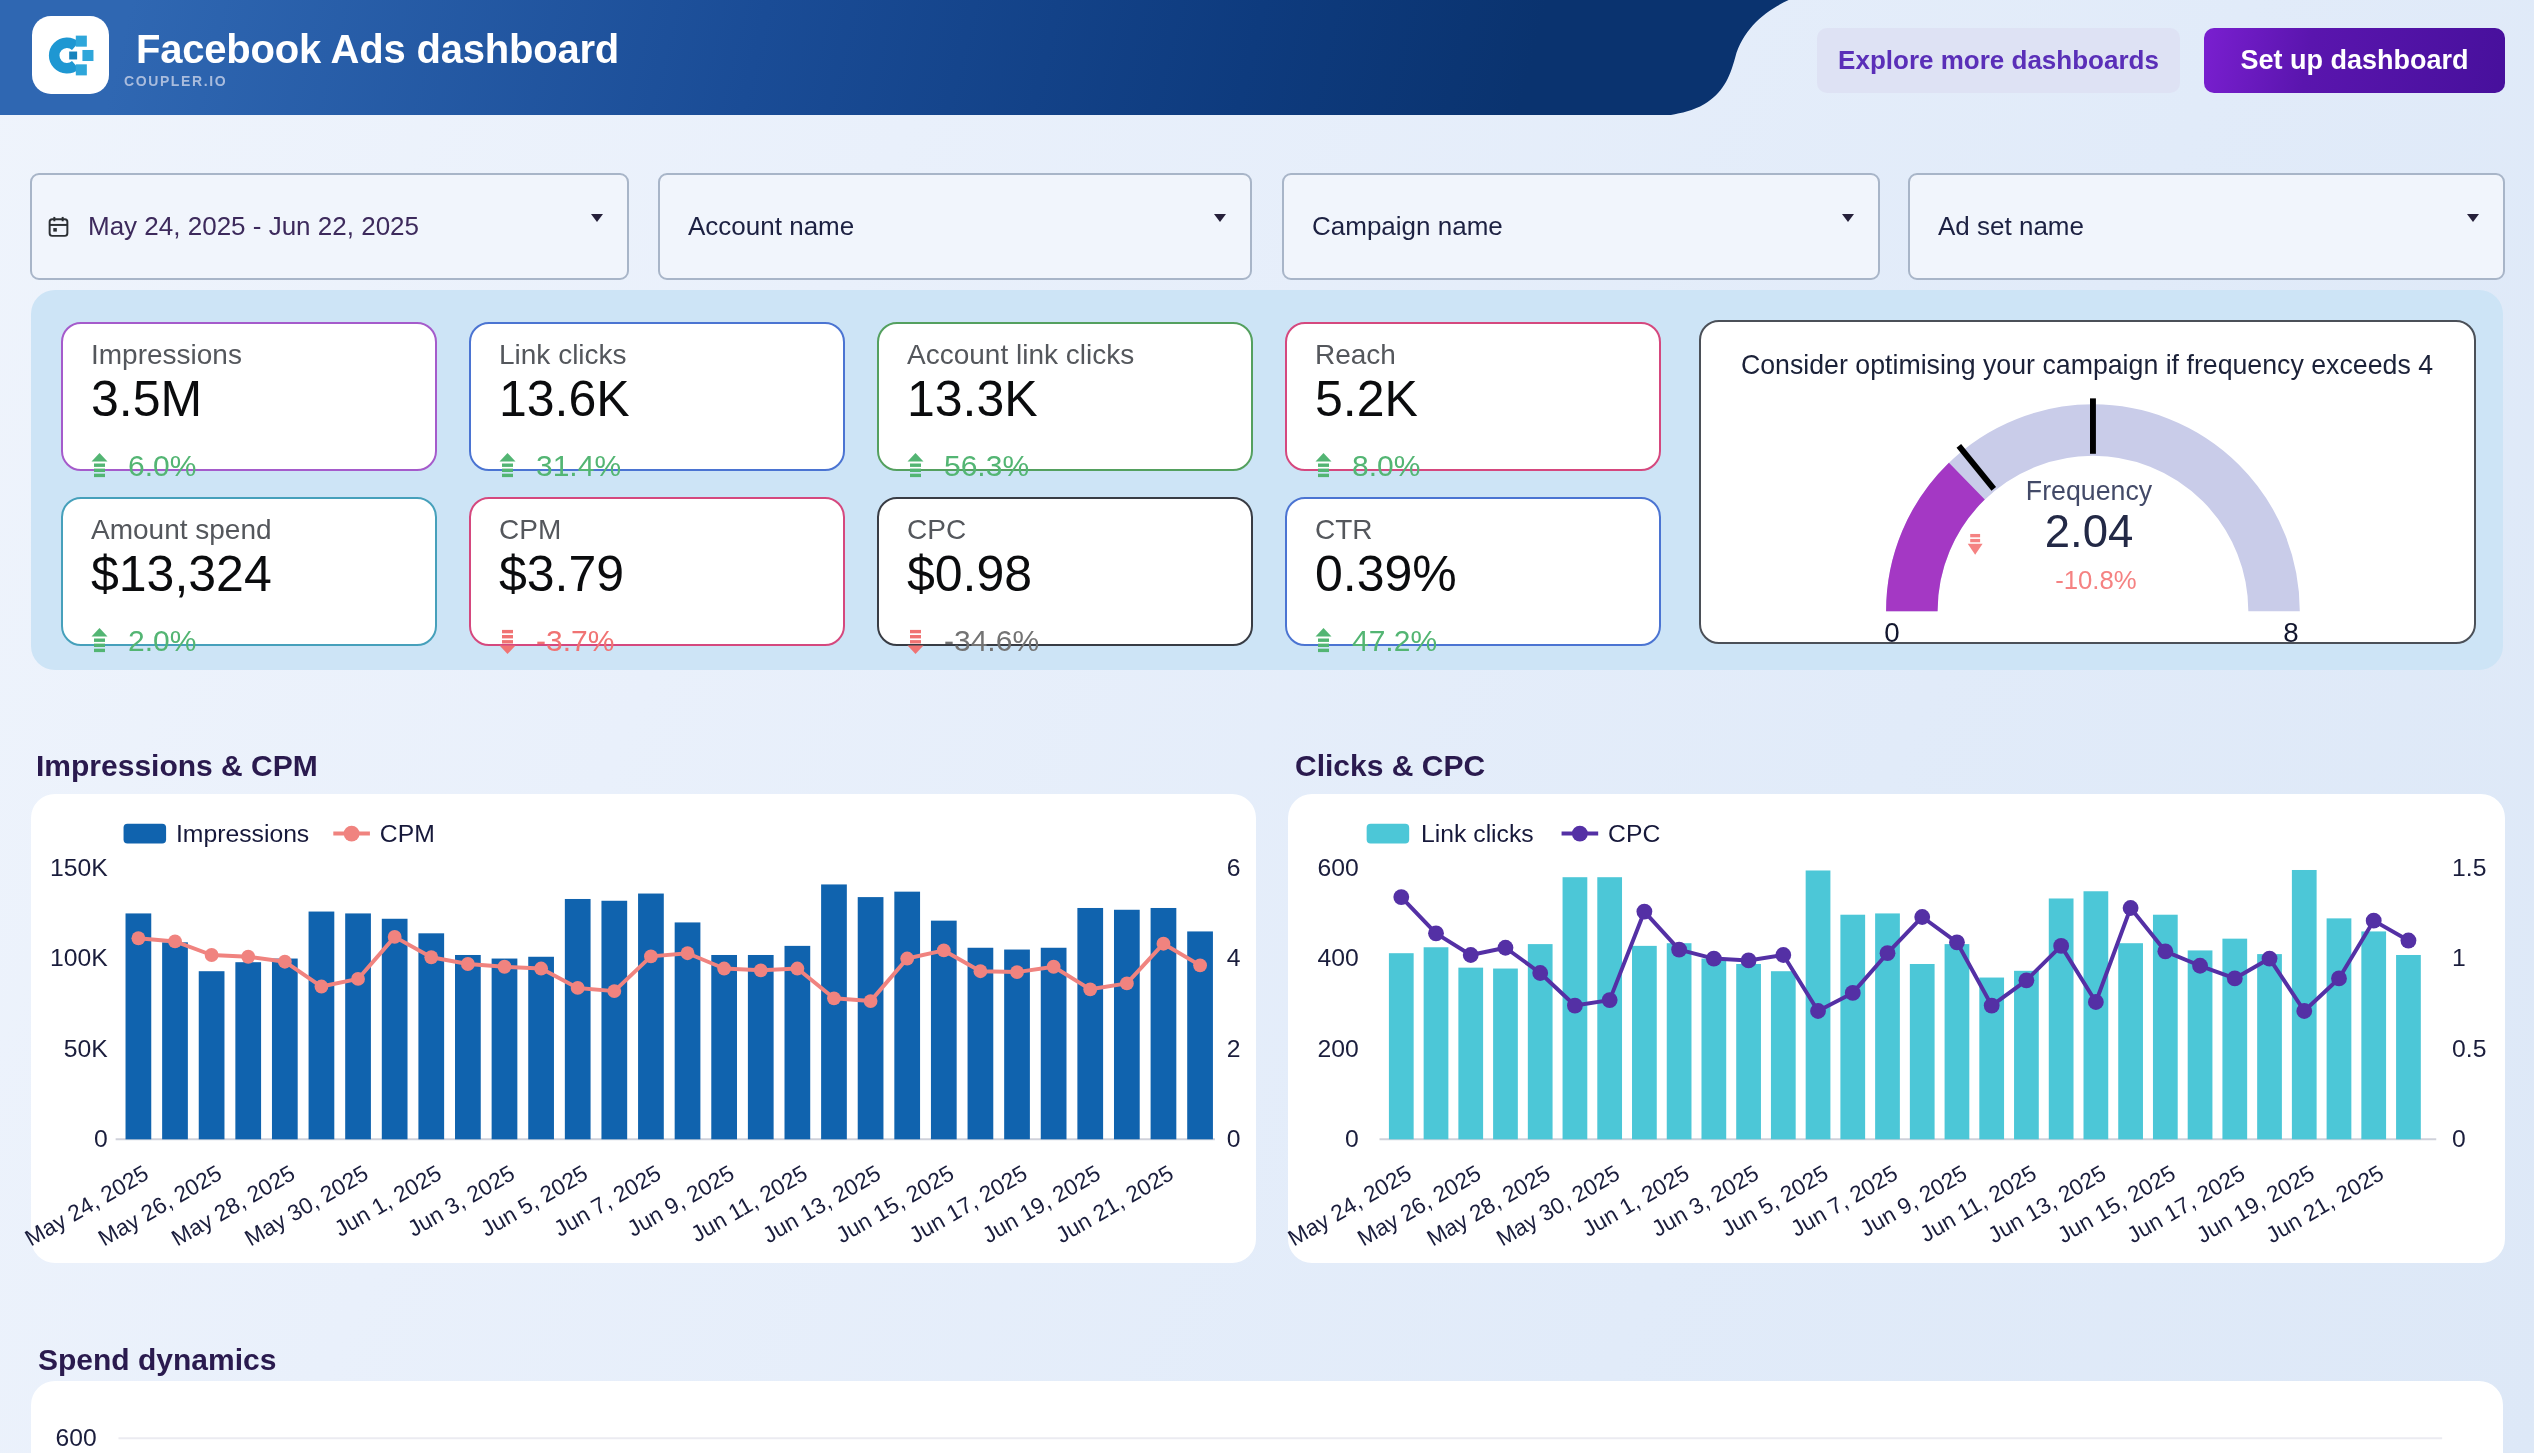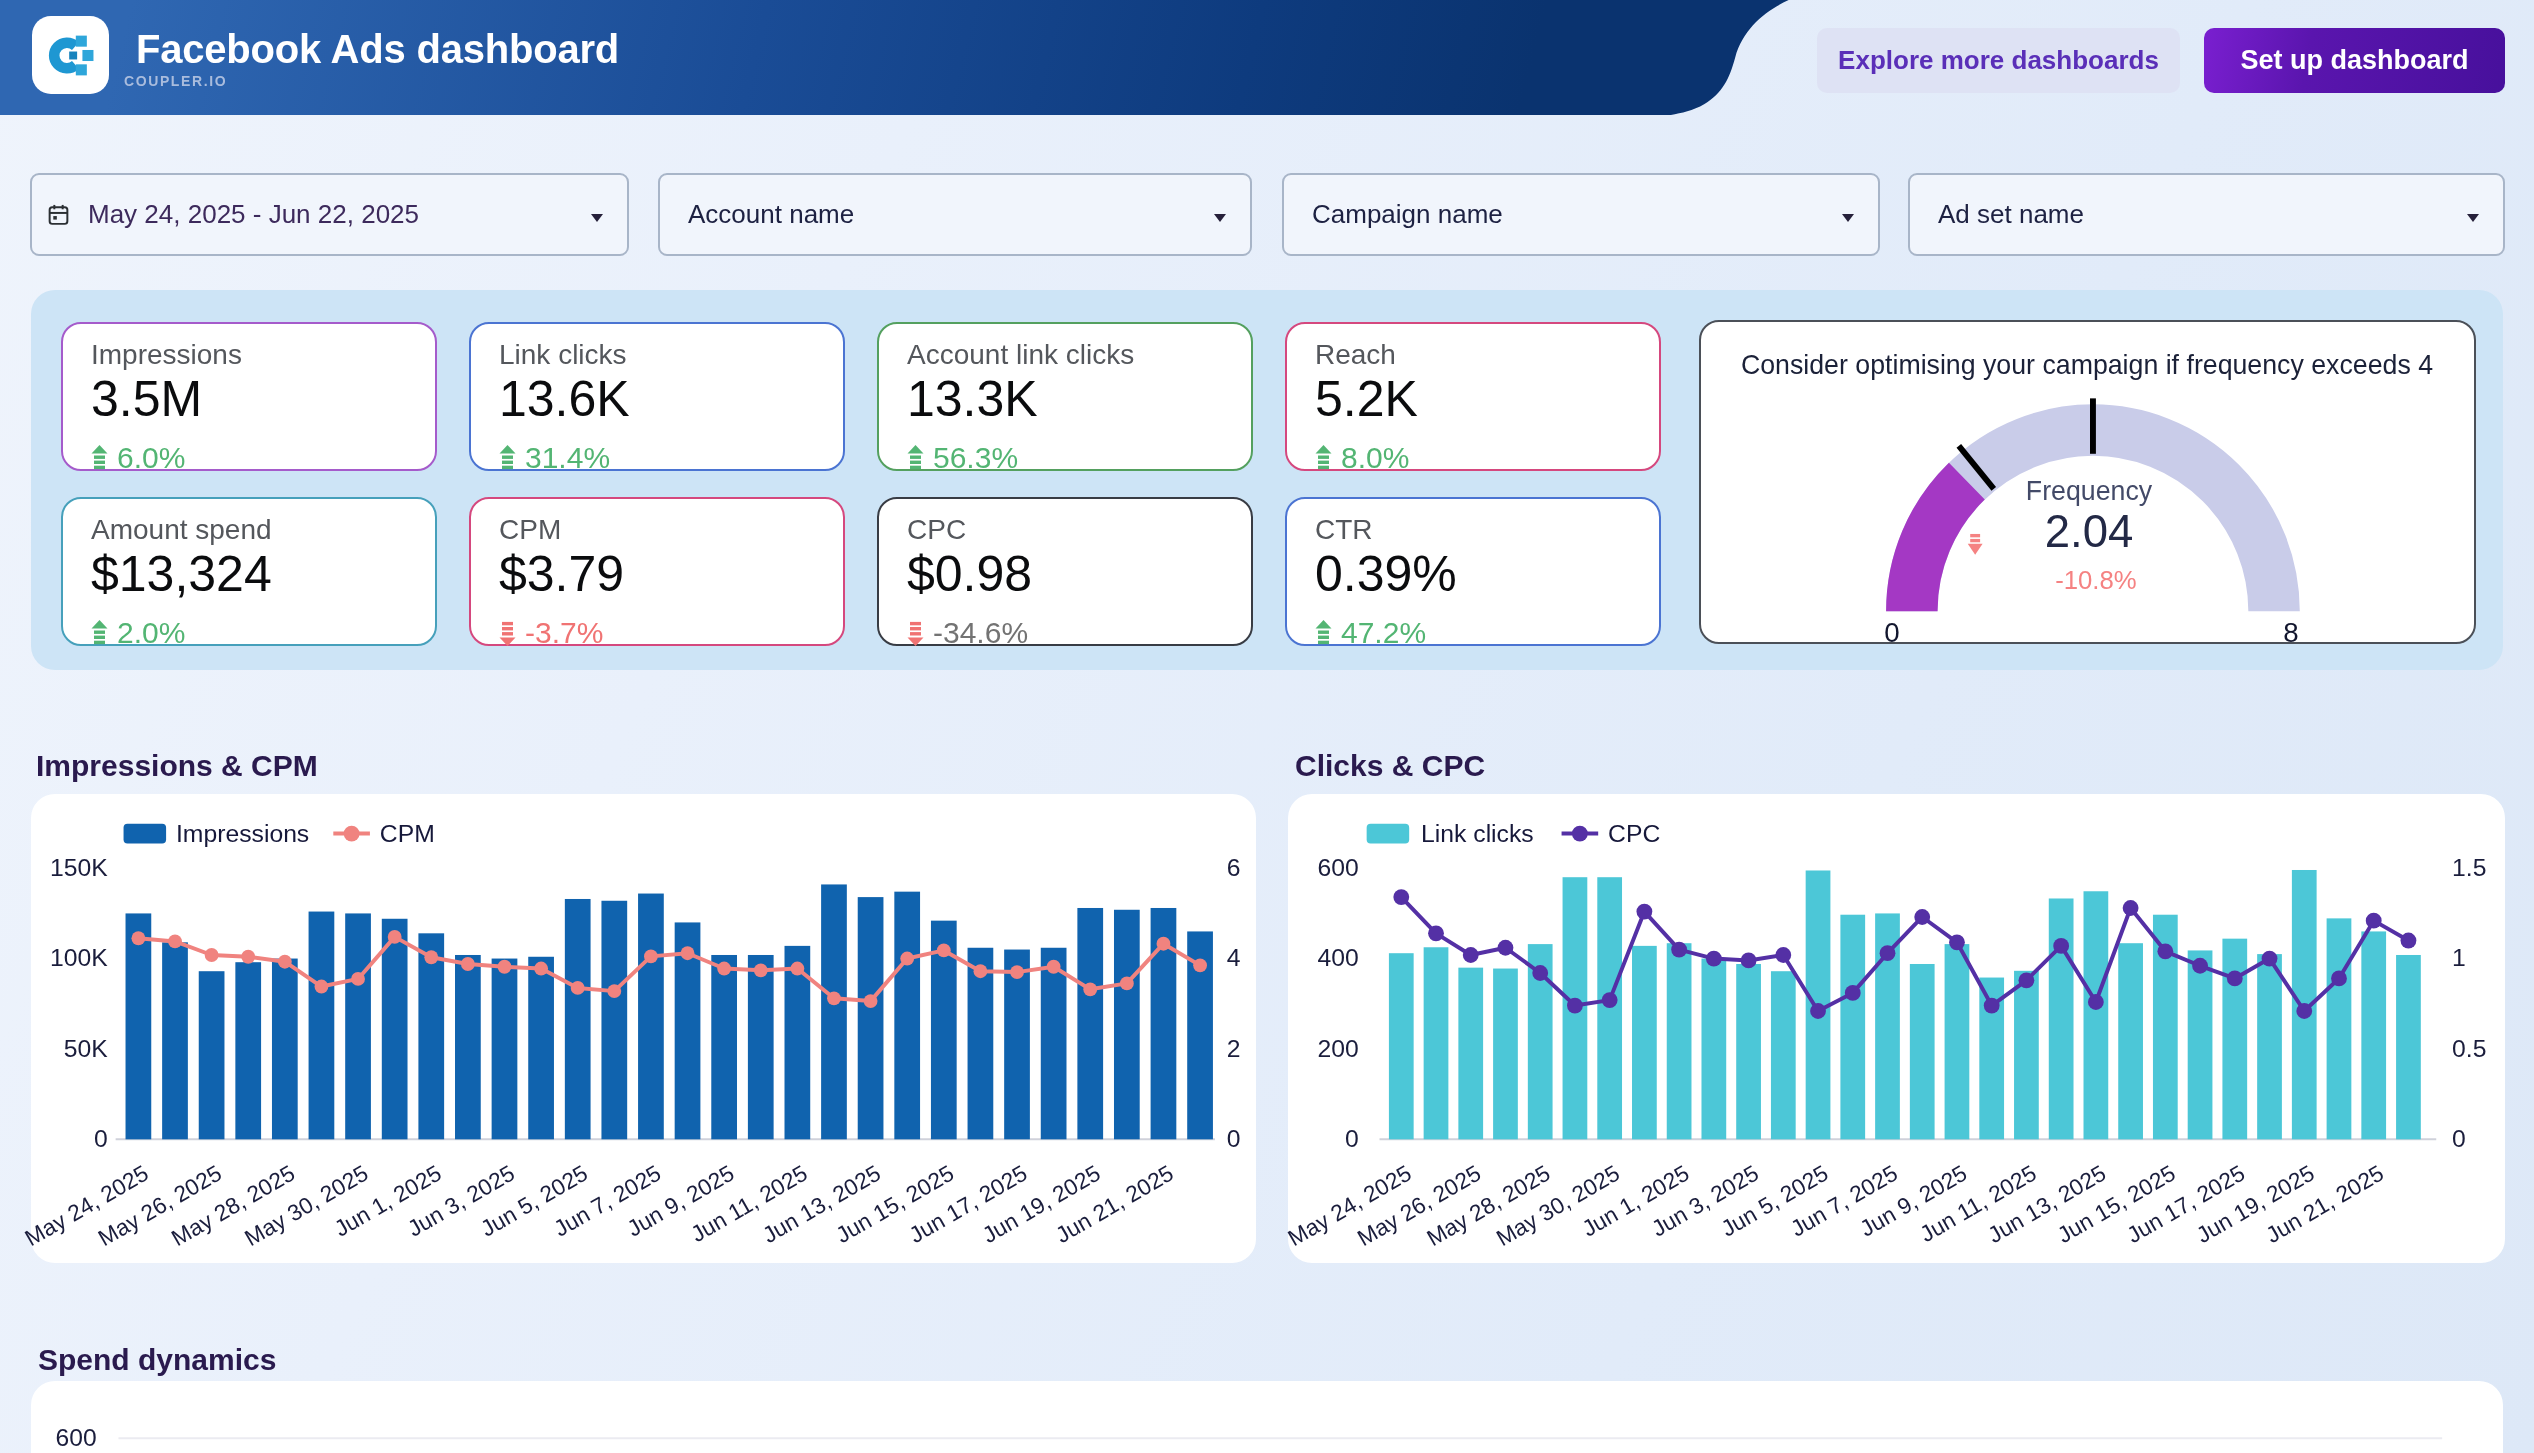--- a/index.html
+++ b/index.html
@@ -2,27 +2,27 @@
 <html><head><meta charset="utf-8"><style>
 *{margin:0;padding:0;box-sizing:border-box}
 html,body{width:2534px;height:1453px;overflow:hidden}
 body{font-family:"Liberation Sans",sans-serif;background:linear-gradient(115deg,#eff4fc 0%,#e9f0fb 30%,#e1ebf9 70%,#dde8f7 100%);position:relative}
 .abs{position:absolute}
 .hdr-title{position:absolute;left:136px;top:29px;color:#fff;font-size:40px;font-weight:bold;letter-spacing:-0.2px;line-height:1}
 .hdr-sub{position:absolute;left:124px;top:74px;color:#a9bcdd;font-size:14px;font-weight:bold;letter-spacing:1.6px;line-height:1}
 .logo{position:absolute;left:32px;top:16px;width:77px;height:78px;background:#fff;border-radius:19px;display:flex;align-items:center;justify-content:center}
 .btn1{position:absolute;left:1817px;top:28px;width:363px;height:65px;background:#dee2f4;border-radius:10px;color:#5a2fb8;font-size:26px;font-weight:bold;display:flex;align-items:center;justify-content:center}
 .btn2{position:absolute;left:2204px;top:28px;width:301px;height:65px;background:linear-gradient(100deg,#7a1fd0 0%,#5a15ae 35%,#47109c 100%);border-radius:10px;color:#fff;font-size:27px;font-weight:bold;display:flex;align-items:center;justify-content:center}
-.filter{position:absolute;top:173px;height:83px;background:#f1f5fc;border:2px solid #a8b5c8;border-radius:9px;display:flex;align-items:center;padding:0 28px;font-size:26px;color:#1d2142}
+.filter{position:absolute;top:173px;height:107px;background:#f1f5fc;border:2px solid #a8b5c8;border-radius:9px;display:flex;align-items:center;padding:0 28px;font-size:26px;color:#1d2142}
 .caret{width:0;height:0;border-left:6.4px solid transparent;border-right:6.4px solid transparent;border-top:8.4px solid #26203a;position:absolute;right:24px;top:39px}
 .panel{position:absolute;left:31px;top:290px;width:2472px;height:380px;background:#cde4f6;border-radius:24px}
 .kpi{position:absolute;width:376px;height:149px;background:#fff;border:2px solid;border-radius:20px;padding:15px 28px}
 .kl{font-size:28px;color:#54575c}
 .kv{font-size:50px;color:#0b0c0e;margin-top:-1px}
-.kc{font-size:30px;margin-top:13px;display:flex;align-items:center;gap:9px}
+.kc{font-size:30px;margin-top:21px;display:flex;align-items:center;gap:20px}
 .gaugecard{position:absolute;left:1699px;top:320px;width:777px;height:324px;background:#fff;border:2px solid #4b5058;border-radius:20px}
 .sectitle{position:absolute;font-size:30px;font-weight:bold;color:#2a1a4e}
 .card{position:absolute;background:#fff;border-radius:24px}
 </style></head><body>
 <svg class="abs" style="left:0;top:0" width="2534" height="115" viewBox="0 0 2560 116">
     <defs>
       <linearGradient id="hg" x1="150" y1="-70" x2="1500" y2="260" gradientUnits="userSpaceOnUse">
         <stop offset="0" stop-color="#2f67b2"></stop>
         <stop offset="0.45" stop-color="#1a4c96"></stop>
         <stop offset="0.8" stop-color="#0e3b7e"></stop>

